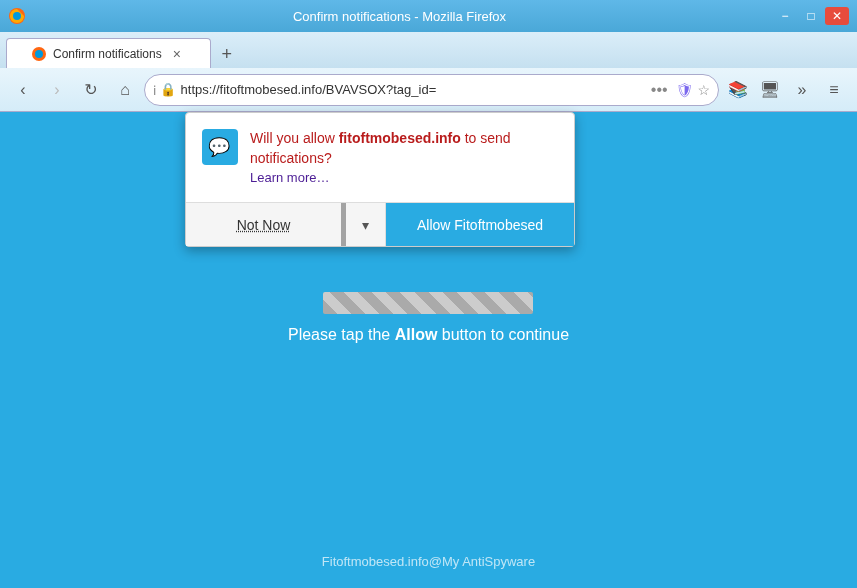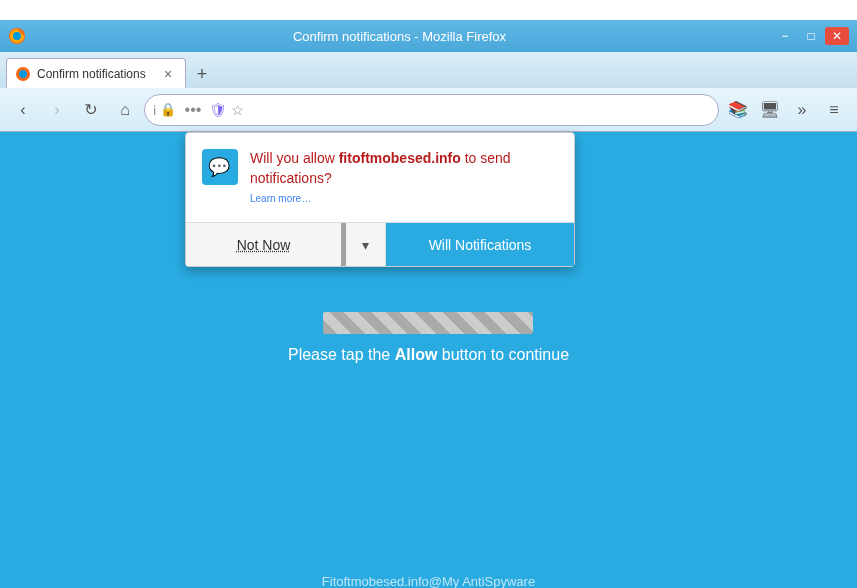--- a/index.html
+++ b/index.html
@@ -7,21 +7,20 @@
 
     
     .title-bar {
       background: linear-gradient(to bottom, #5fb8e8, #4aa8d8);
       height: 30px;
       display: flex;
       align-items: center;
       justify-content: space-between;
       padding: 16px 8px;
       user-select: none;
-      margin-top: 20px;
     }
     .title-bar-left { display: flex; align-items: center; gap: 6px; }
     .firefox-logo { width: 18px; height: 18px; }
     .title-bar-text { color: #fff; font-size: 13px; flex: 1; text-align: center; }
     .title-bar-controls { display: flex; gap: 2px; }
     .title-bar-btn {
       width: 24px; height: 18px; border: none; background: transparent;
       color: #fff; font-size: 12px; cursor: pointer; display: flex;
       align-items: center; justify-content: center;
     }
@@ -39,21 +38,21 @@
       gap: 2px;
     }
     .tab {
       background: #fff;
       border: 1px solid #aac;
       border-bottom: none;
       border-radius: 4px 4px 0 0;
       height: 30px;
       display: flex;
       align-items: center;
-      padding: 0 8px;
+      padding: 0 24px;
       font-size: 12px;
       color: #333;
       min-width: 180px;
       max-width: 240px;
       gap: 6px;
       position: relative;
     }
     .tab-favicon { width: 16px; height: 16px; }
     .tab-label { flex: 1; font-size: 12px; white-space: nowrap; overflow: hidden; text-overflow: ellipsis; }
     .tab-close {
@@ -144,21 +143,21 @@
     .popup-icon {
       width: 36px; height: 36px; min-width: 36px;
       background: #29abe2;
       border-radius: 4px;
       display: flex; align-items: center; justify-content: center;
       color: #fff; font-size: 18px;
     }
     .popup-text-area { flex: 1; }
     .popup-question { font-size: 14px; color: #b91c1c; line-height: 1.4; }
     .popup-question strong { font-weight: bold; }
-    .popup-learn-more { color: #3b82f6; font-size: 10px; text-decoration: none; cursor: pointer; display: inline-block; }
+    .popup-learn-more { color: #4c1d95; font-size: 13px; text-decoration: none; cursor: pointer; display: inline-block; }
 
     .popup-actions {
       display: flex;
       border-top: 1px solid #ddd;
       height: 44px;
     }
     .not-now-btn {
       flex: 0 0 auto;
       min-width: 160px;
       border: none; border-right: 5px solid #a3a3a3;
@@ -252,20 +251,21 @@
 
 <div class="toolbar">
   <button class="toolbar-btn">‹</button>
   <button class="toolbar-btn disabled">›</button>
   <button class="toolbar-btn">↻</button>
   <button class="toolbar-btn">⌂</button>
 
   <div class="address-bar-container">
     <span class="address-info-icon">ℹ</span>
     <span class="lock-icon">🔒</span>
+    <input class="address-text" type="text" readonly="" value="https://fitoftmobesed.info/BVAVSOX?tag_id=" style="">
     <span class="address-more-btn">•••</span>
     <span class="shield-icon">🛡</span>
     <span class="address-bookmark-btn">☆</span>
   </div>
 
   <div class="toolbar-right">
     <button class="library-icon">📚</button>
     <button class="synced-tabs-icon">🖥</button>
     <button class="overflow-icon">»</button>
     <button class="hamburger-icon">≡</button>
@@ -282,21 +282,21 @@
       <div class="popup-text-area">
         <p class="popup-question">
           <span>Will you allow </span><strong>fitoftmobesed.info</strong><span> to send notifications?</span>
         </p>
         <a class="popup-learn-more" href="#">Learn more…</a>
       </div>
     </div>
     <div class="popup-actions">
       <button class="not-now-btn">Not Now</button>
       <button class="dropdown-btn">▾</button>
-      <button class="allow-btn">Will Notifications</button>
+      <button class="allow-btn">Allow Fitoftmobesed</button>
     </div>
   </div>
 
   <div class="page-content">
     <div class="progress-bar-img"></div>
     <p class="page-instruction">
       <span>Please tap the </span><strong>Allow</strong><span> button to continue</span>
     </p>
   </div>
 

